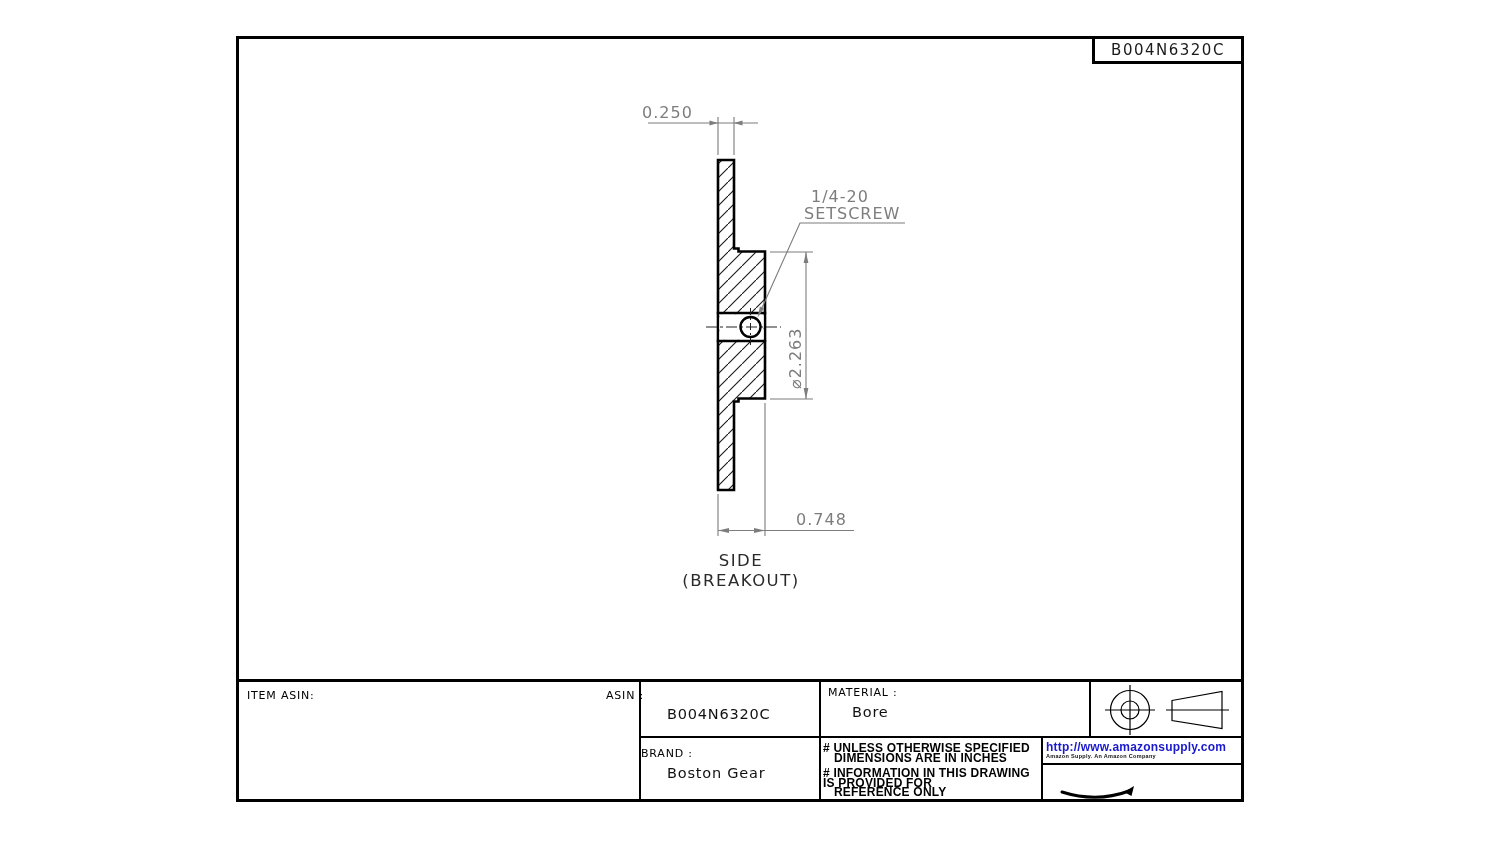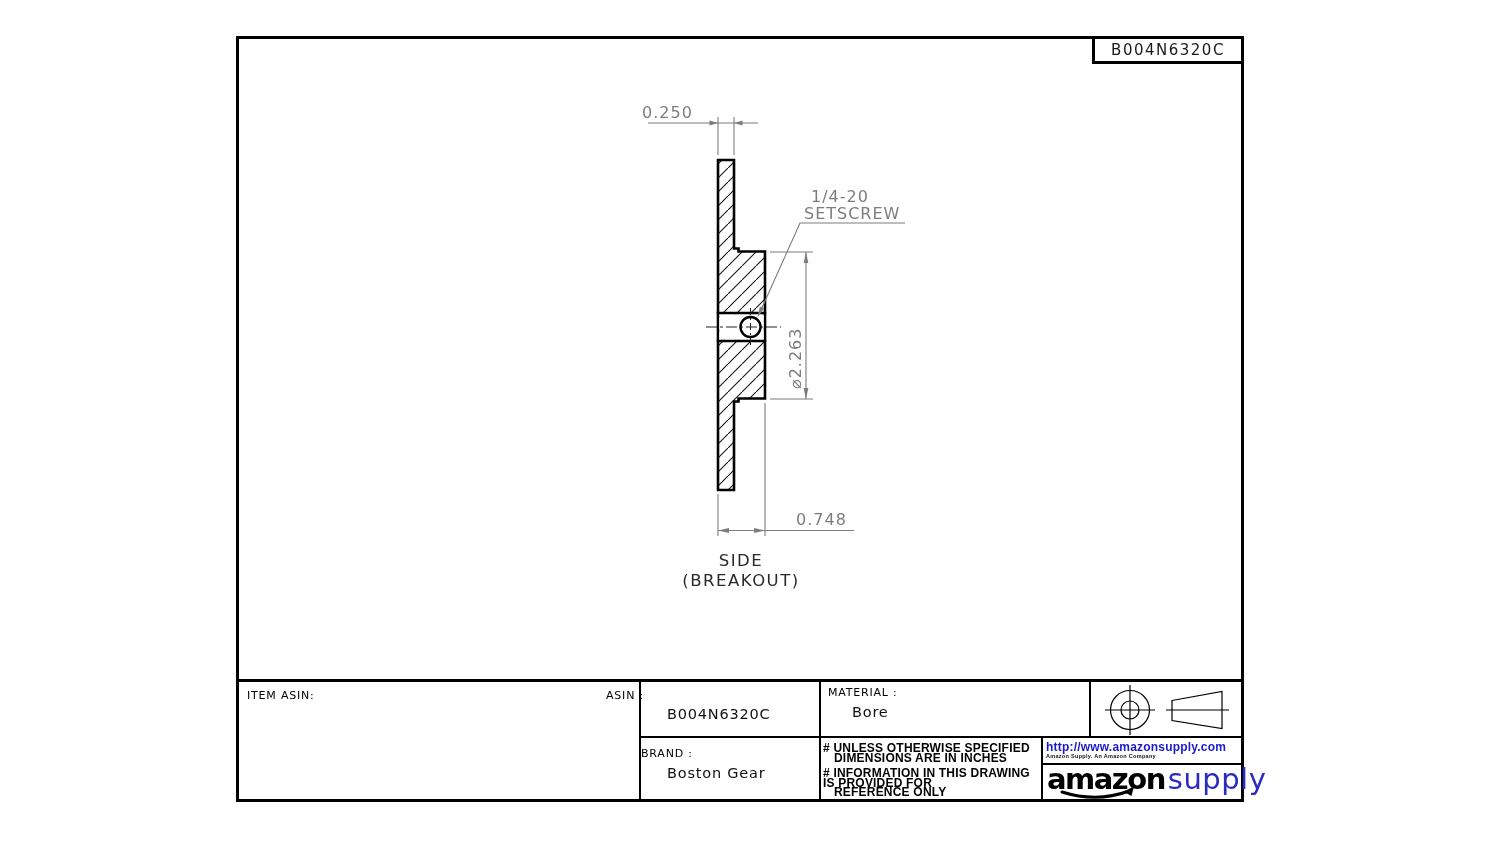--- a/index.html
+++ b/index.html
@@ -142,18 +142,14 @@
   <div class="abs" id="notes">
     <div># UNLESS OTHERWISE SPECIFIED</div>
     <div class="note-indent">DIMENSIONS ARE IN INCHES</div>
     <div class="note-gap"></div>
     <div># INFORMATION IN THIS DRAWING IS PROVIDED FOR</div>
     <div class="note-indent">REFERENCE ONLY</div>
   </div>
 
   <div class="abs" id="amazon-url">http://www.amazonsupply.com</div>
   <div class="abs" id="amazon-tagline">Amazon Supply. An Amazon Company</div>
-  <div class="abs" id="amazon-logo">
-    <span id="logo-black">amazon</span>
-    <span id="logo-blue">supply</span>
-  </div>
 
 </div>
 
 </body></html>

